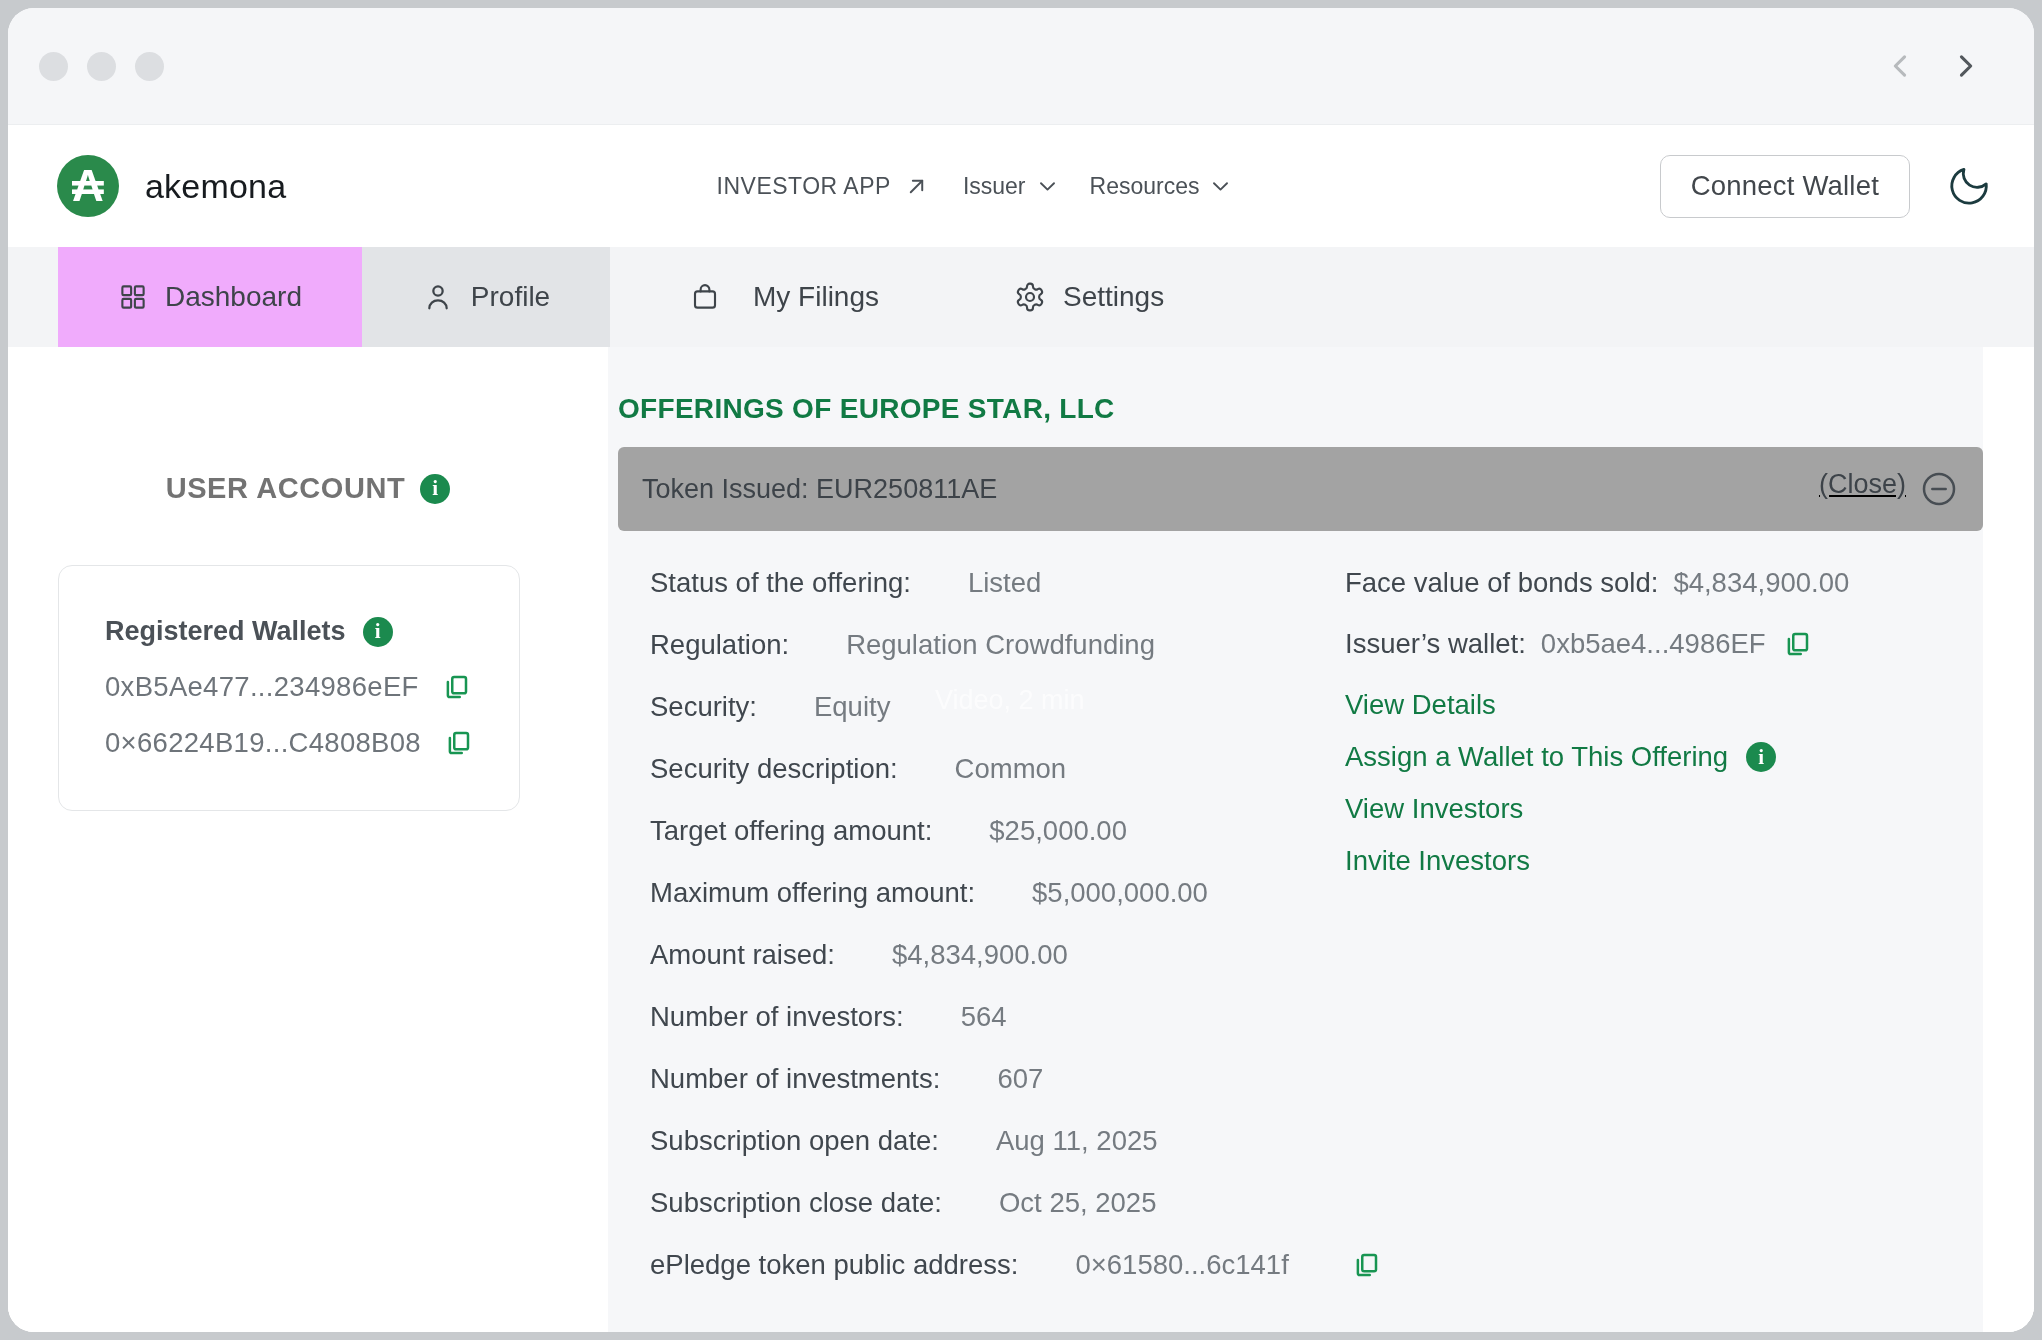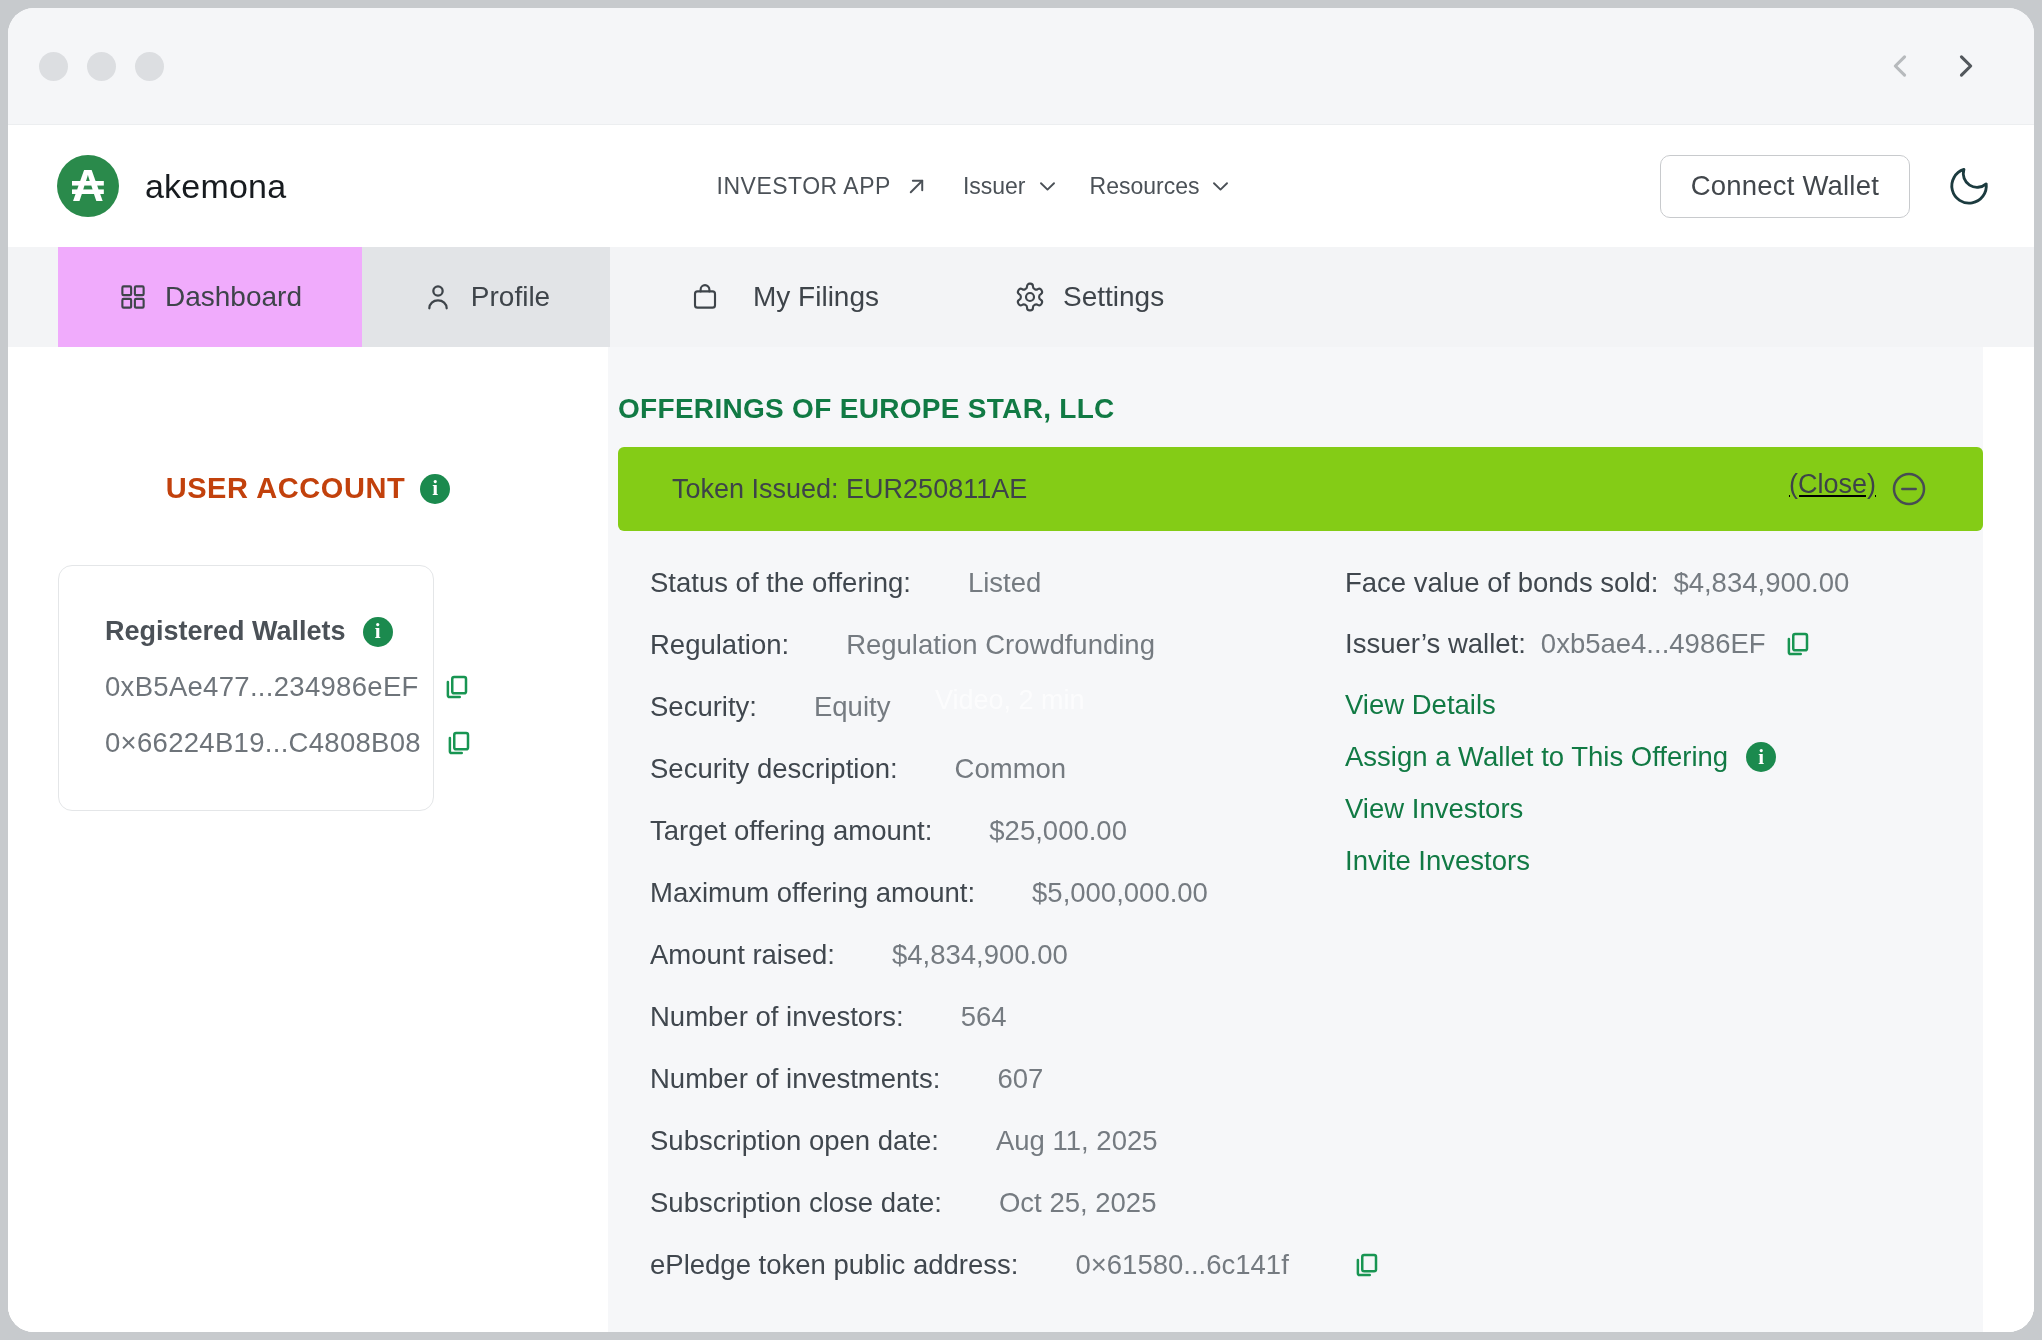--- a/index.html
+++ b/index.html
@@ -63,24 +63,24 @@
   .tab svg { flex:0 0 auto; }
   .tab--dashboard { width:304px; background:#f0abfc;align-items:center; }
   .tab--profile   { width:248px; background:#e2e4e7; }
   .tab--filings   { margin-left:80px;gap:33px; }
   .tab--settings  { margin-left:135px; }
   
   .content { flex:1; display:flex; background:#fff; min-height:0; }
   .sidebar { width:600px; flex:0 0 600px; background:#fff; }
   .sidebar-heading {
     margin-top:125px; display:flex; align-items:center; justify-content:center; gap:15px;
-    font-size:29px; font-weight:700; letter-spacing:.6px; color:#c2410c;
+    font-size:29px; font-weight:700; letter-spacing:.6px; color:#737373;
   }
   .wallet-card {
-    margin:60px 0 0 50px; width:376px; height:246px;
+    margin:60px 0 0 50px; width:462px; height:246px;
     background:#fff; border:1.5px solid #e4e6e8; border-radius:14px;
     padding:50px 30px 0 46px;
   }
   .wallet-card-title {
     display:flex; align-items:center; gap:17px;
     font-size:27px; font-weight:700; color:#4b5157;
   }
   .wallet-row {
     display:flex; align-items:center; margin-top:24px; height:32px;
   }
@@ -95,22 +95,22 @@
     content:"i"; color:#fff; font:700 21px "Liberation Serif", serif; line-height:1;
   }
   
   .main {
     flex:1; background:#f6f7f9; padding:46px 0 0 6px; position:relative; min-width:0;
   }
   .offer-title {
     font-size:28px; font-weight:700; color:#117a44; letter-spacing:.3px; margin-left:4px;
   }
   .token-bar {
-    margin:22px 0 0 4px; height:84px; background:#84cc16; border-radius:6px;
-    display:flex; align-items:center; padding:0 54px;
+    margin:22px 0 0 4px; height:84px; background:#a3a3a3; border-radius:6px;
+    display:flex; align-items:center; padding:0 24px;
   }
   .token-label { font-size:27px; color:#3d4349; }
   .token-close { margin-left:auto; display:flex; gap:13px; cursor:pointer;text-decoration:underline; }
   .token-close-text { font-size:27px; color:#3d4349; }
   .details-wrap { display:flex; align-items:flex-start; padding:37px 0 0 36px; }
   .details-col { width:695px; flex:0 0 695px; }
   .detail-row { display:flex; align-items:center; height:30px; margin-bottom:32px;gap:42px; }
   .detail-label { font-size:27.5px; color:#40474e; white-space:nowrap; }
   .detail-value { font-size:27.5px; color:#757b81; margin-left:15px; white-space:nowrap; }
   .detail-row .copy-btn { margin-left:20px; }

